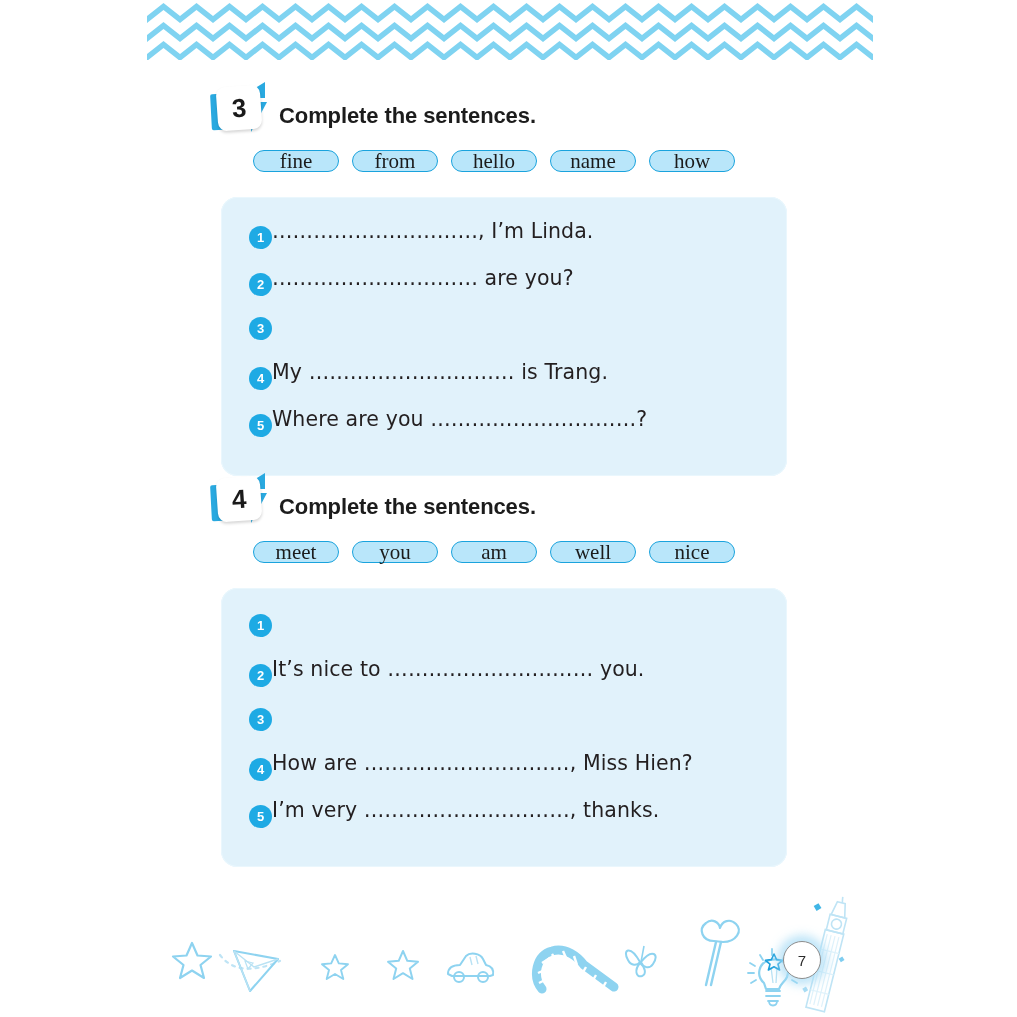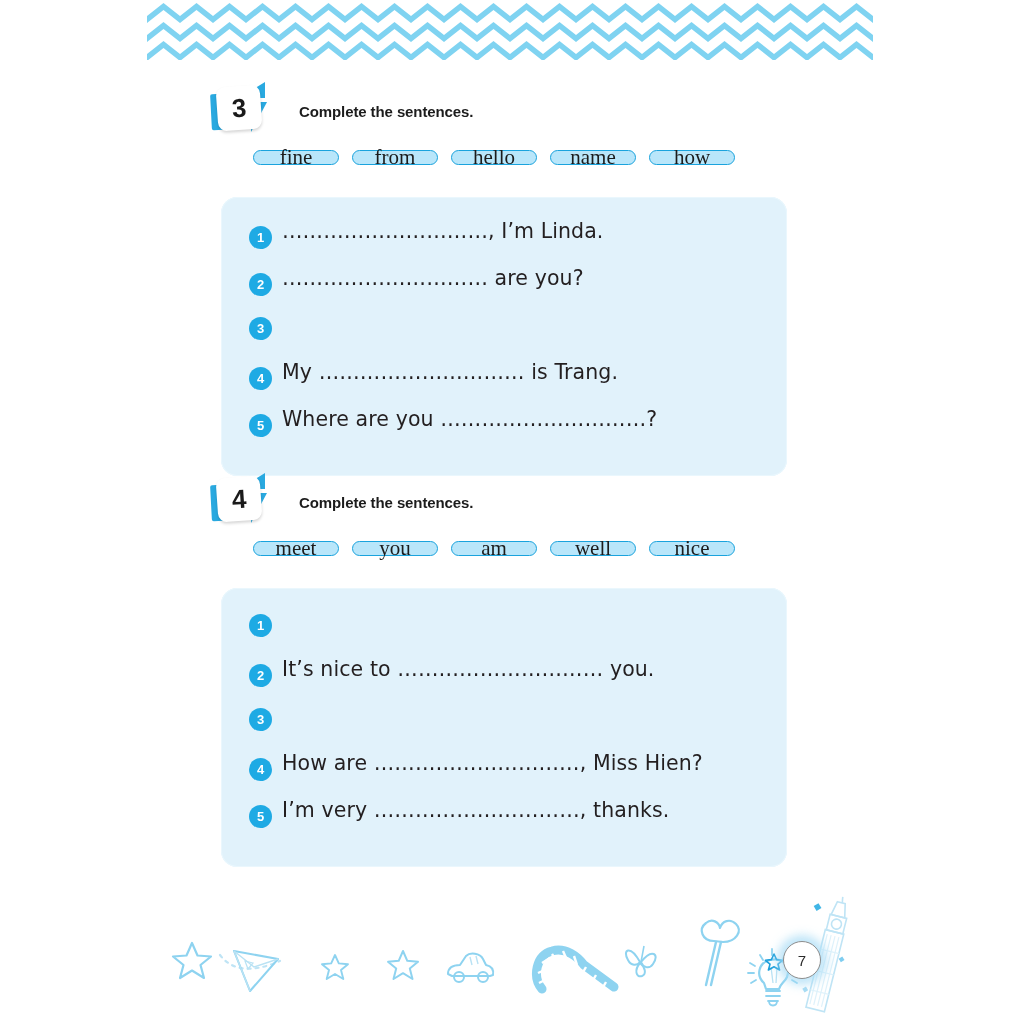--- a/index.html
+++ b/index.html
@@ -112,38 +112,37 @@
     font-size: 26px;
     color: #1a1a1a;
     transform: rotate(-4deg);
   }
   .ex-title {
     position: absolute;
     left: 279px;
     top: 19px;
     font-family: "Liberation Sans", sans-serif;
     font-weight: bold;
-    font-size: 15px;
+    font-size: 22px;
     letter-spacing: -0.1px;
     color: #1c1c1c;
     white-space: nowrap;
-    margin-left: 20px;
   }
 
   
   .wordbank {
     position: absolute;
     left: 253px;
     top: 66px;
     display: flex;
     gap: 13px;
   }
   .pill {
     box-sizing: border-box;
-    height: 15px;
+    height: 22px;
     min-width: 86px;
     padding: 0 14px;
     background: #b9e6fa;
     border: 1.6px solid #1aa3dd;
     border-radius: 15px;
     font-family: "Liberation Serif", serif;
     font-size: 21px;
     color: #1b1b1b;
     display: flex;
     align-items: center;
@@ -177,21 +176,20 @@
     color: #ffffff;
     font-family: "Liberation Sans", sans-serif;
     font-size: 13px;
     font-weight: bold;
     line-height: 23px;
     text-align: center;
     position: relative;
     top: 4px;
   }
   .sentence-text {
-    margin-left: 10px;
     font-family: "DejaVu Sans", sans-serif;
     font-size: 20.5px;
     color: #231f20;
     letter-spacing: 0.1px;
     white-space: pre;
   }
 
   
   .footer {
     position: absolute;

